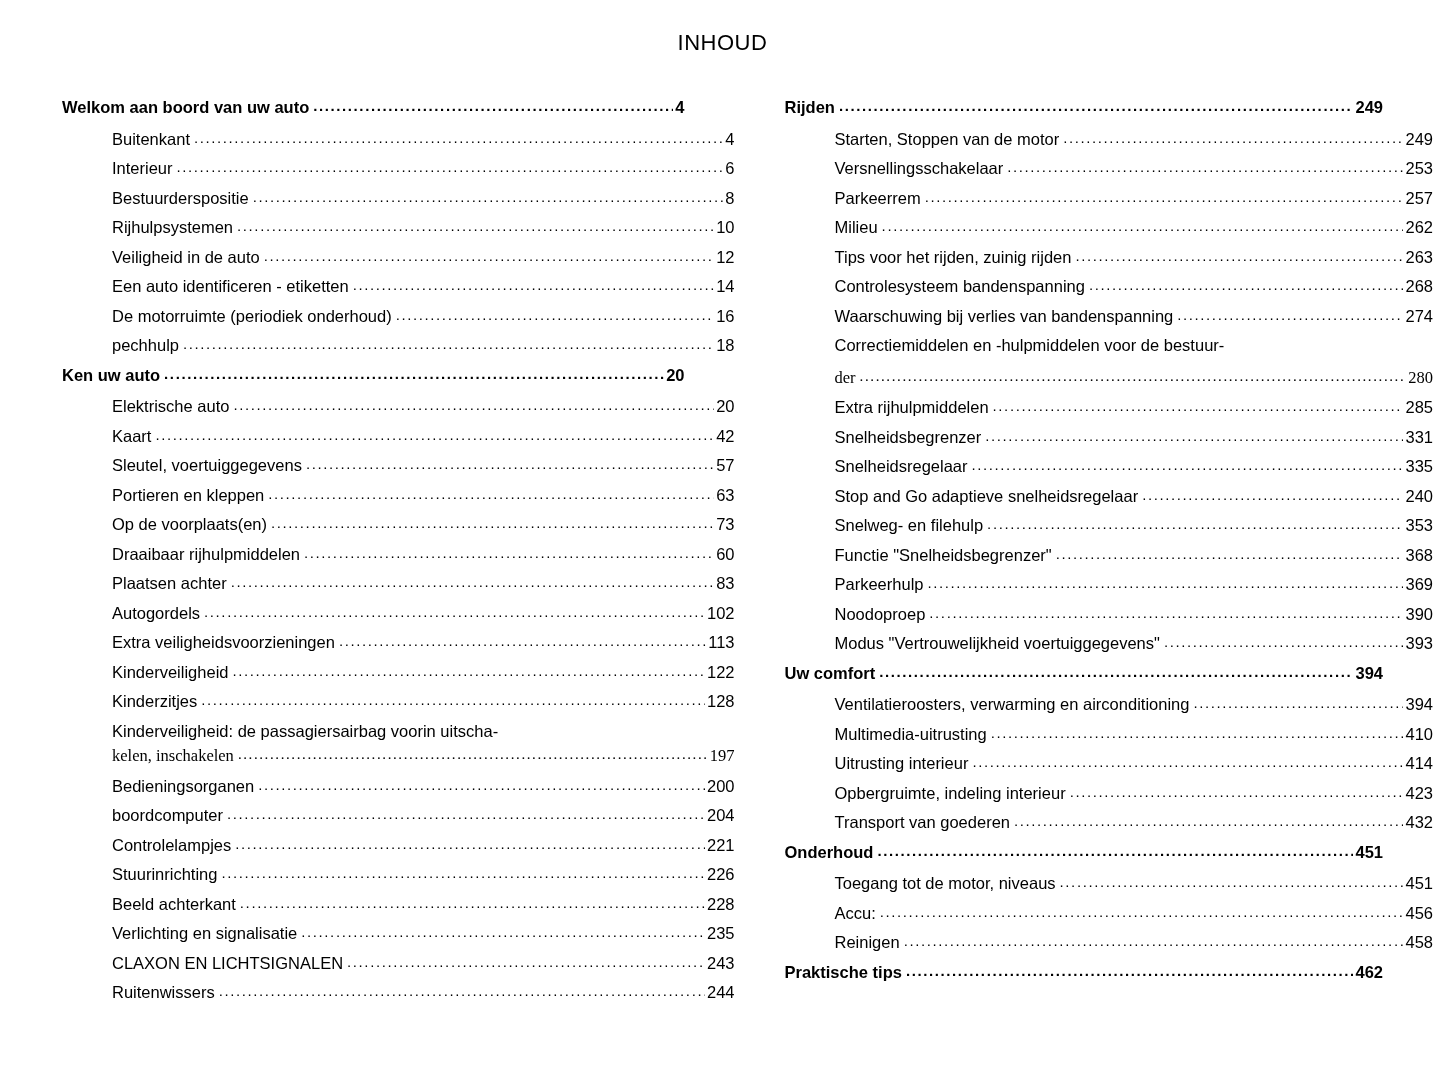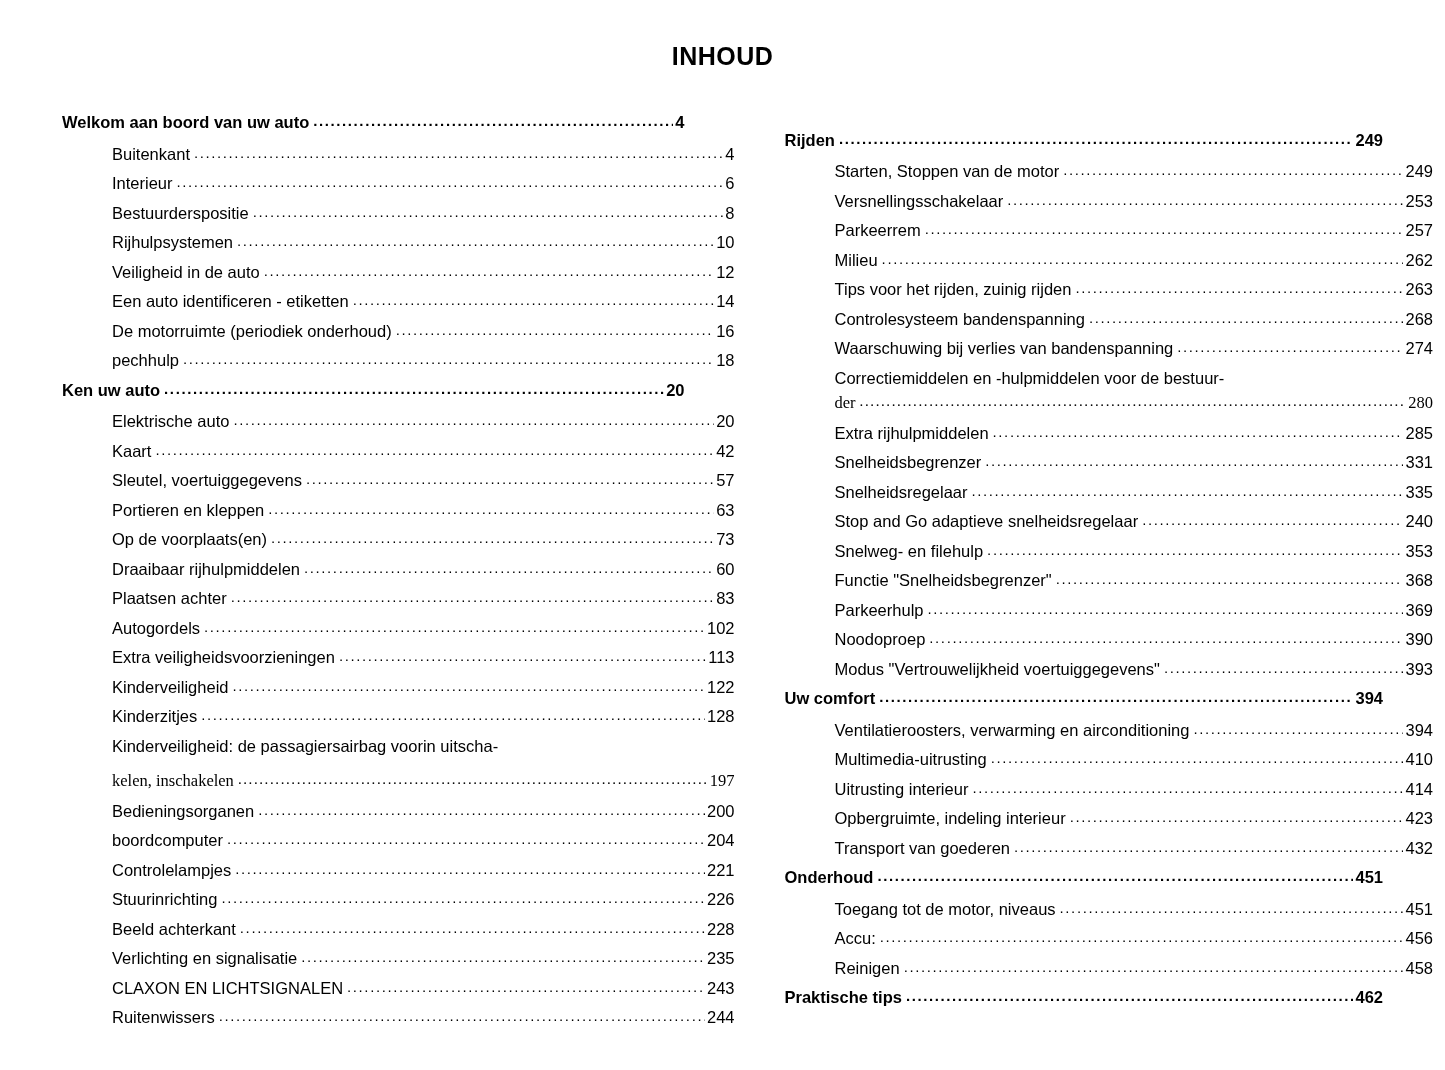--- a/index.html
+++ b/index.html
@@ -10,34 +10,33 @@
   body {
     width: 1445px;
     height: 1070px;
     font-family: "Liberation Sans", sans-serif;
     color: #000000;
     position: relative;
     overflow: hidden;
   }
   .page-title {
     text-align: center;
-    font-size: 25px;
-    font-weight: bold;
+    font-size: 22px;
+    font-weight: normal;
     letter-spacing: 0.5px;
-    margin: 42px 0 0 0;
+    margin: 30px 0 0 0;
     padding: 0;
   }
   .columns {
     display: flex;
     flex-direction: row;
     margin-top: 38px;
     padding: 0 62px 0 62px;
     box-sizing: border-box;
     width: 100%;
-    align-items: center;
   }
   .col {
     width: 50%;
     box-sizing: border-box;
   }
   .col-left {
     padding-right: 38px;
   }
   .col-right {
     padding-left: 62px;
@@ -201,21 +200,21 @@
         <span class="label">Kinderveiligheid</span>
         <span class="dots">........................................................................................................................................................................................................</span>
         <span class="pageno">122</span>
       </div>
       <div class="entry sub">
         <span class="label">Kinderzitjes</span>
         <span class="dots">........................................................................................................................................................................................................</span>
         <span class="pageno">128</span>
       </div>
       <div class="entry wrap">
-        <div style="margin-bottom: 19px;">Kinderveiligheid: de passagiersairbag voorin uitscha-</div>
+        <div style="margin-bottom: 9px;">Kinderveiligheid: de passagiersairbag voorin uitscha-</div>
         <div class="wrapline">
           <span class="label">kelen, inschakelen</span>
           <span class="dots">................................................................................................................................................................</span>
           <span class="pageno">197</span>
         </div>
       </div>
       <div class="entry sub">
         <span class="label">Bedieningsorganen</span>
         <span class="dots">........................................................................................................................................................................................................</span>
         <span class="pageno">200</span>
@@ -291,21 +290,21 @@
         <span class="label">Controlesysteem bandenspanning</span>
         <span class="dots">........................................................................................................................................................................................................</span>
         <span class="pageno">268</span>
       </div>
       <div class="entry sub">
         <span class="label">Waarschuwing bij verlies van bandenspanning</span>
         <span class="dots">........................................................................................................................................................................................................</span>
         <span class="pageno">274</span>
       </div>
       <div class="entry wrap">
-        <div style="margin-bottom: 9px;">Correctiemiddelen en -hulpmiddelen voor de bestuur-</div>
+        <div style="margin-bottom: 16px;">Correctiemiddelen en -hulpmiddelen voor de bestuur-</div>
         <div class="wrapline">
           <span class="label">der</span>
           <span class="dots">................................................................................................................................................................</span>
           <span class="pageno">280</span>
         </div>
       </div>
       <div class="entry sub">
         <span class="label">Extra rijhulpmiddelen</span>
         <span class="dots">........................................................................................................................................................................................................</span>
         <span class="pageno">285</span>

